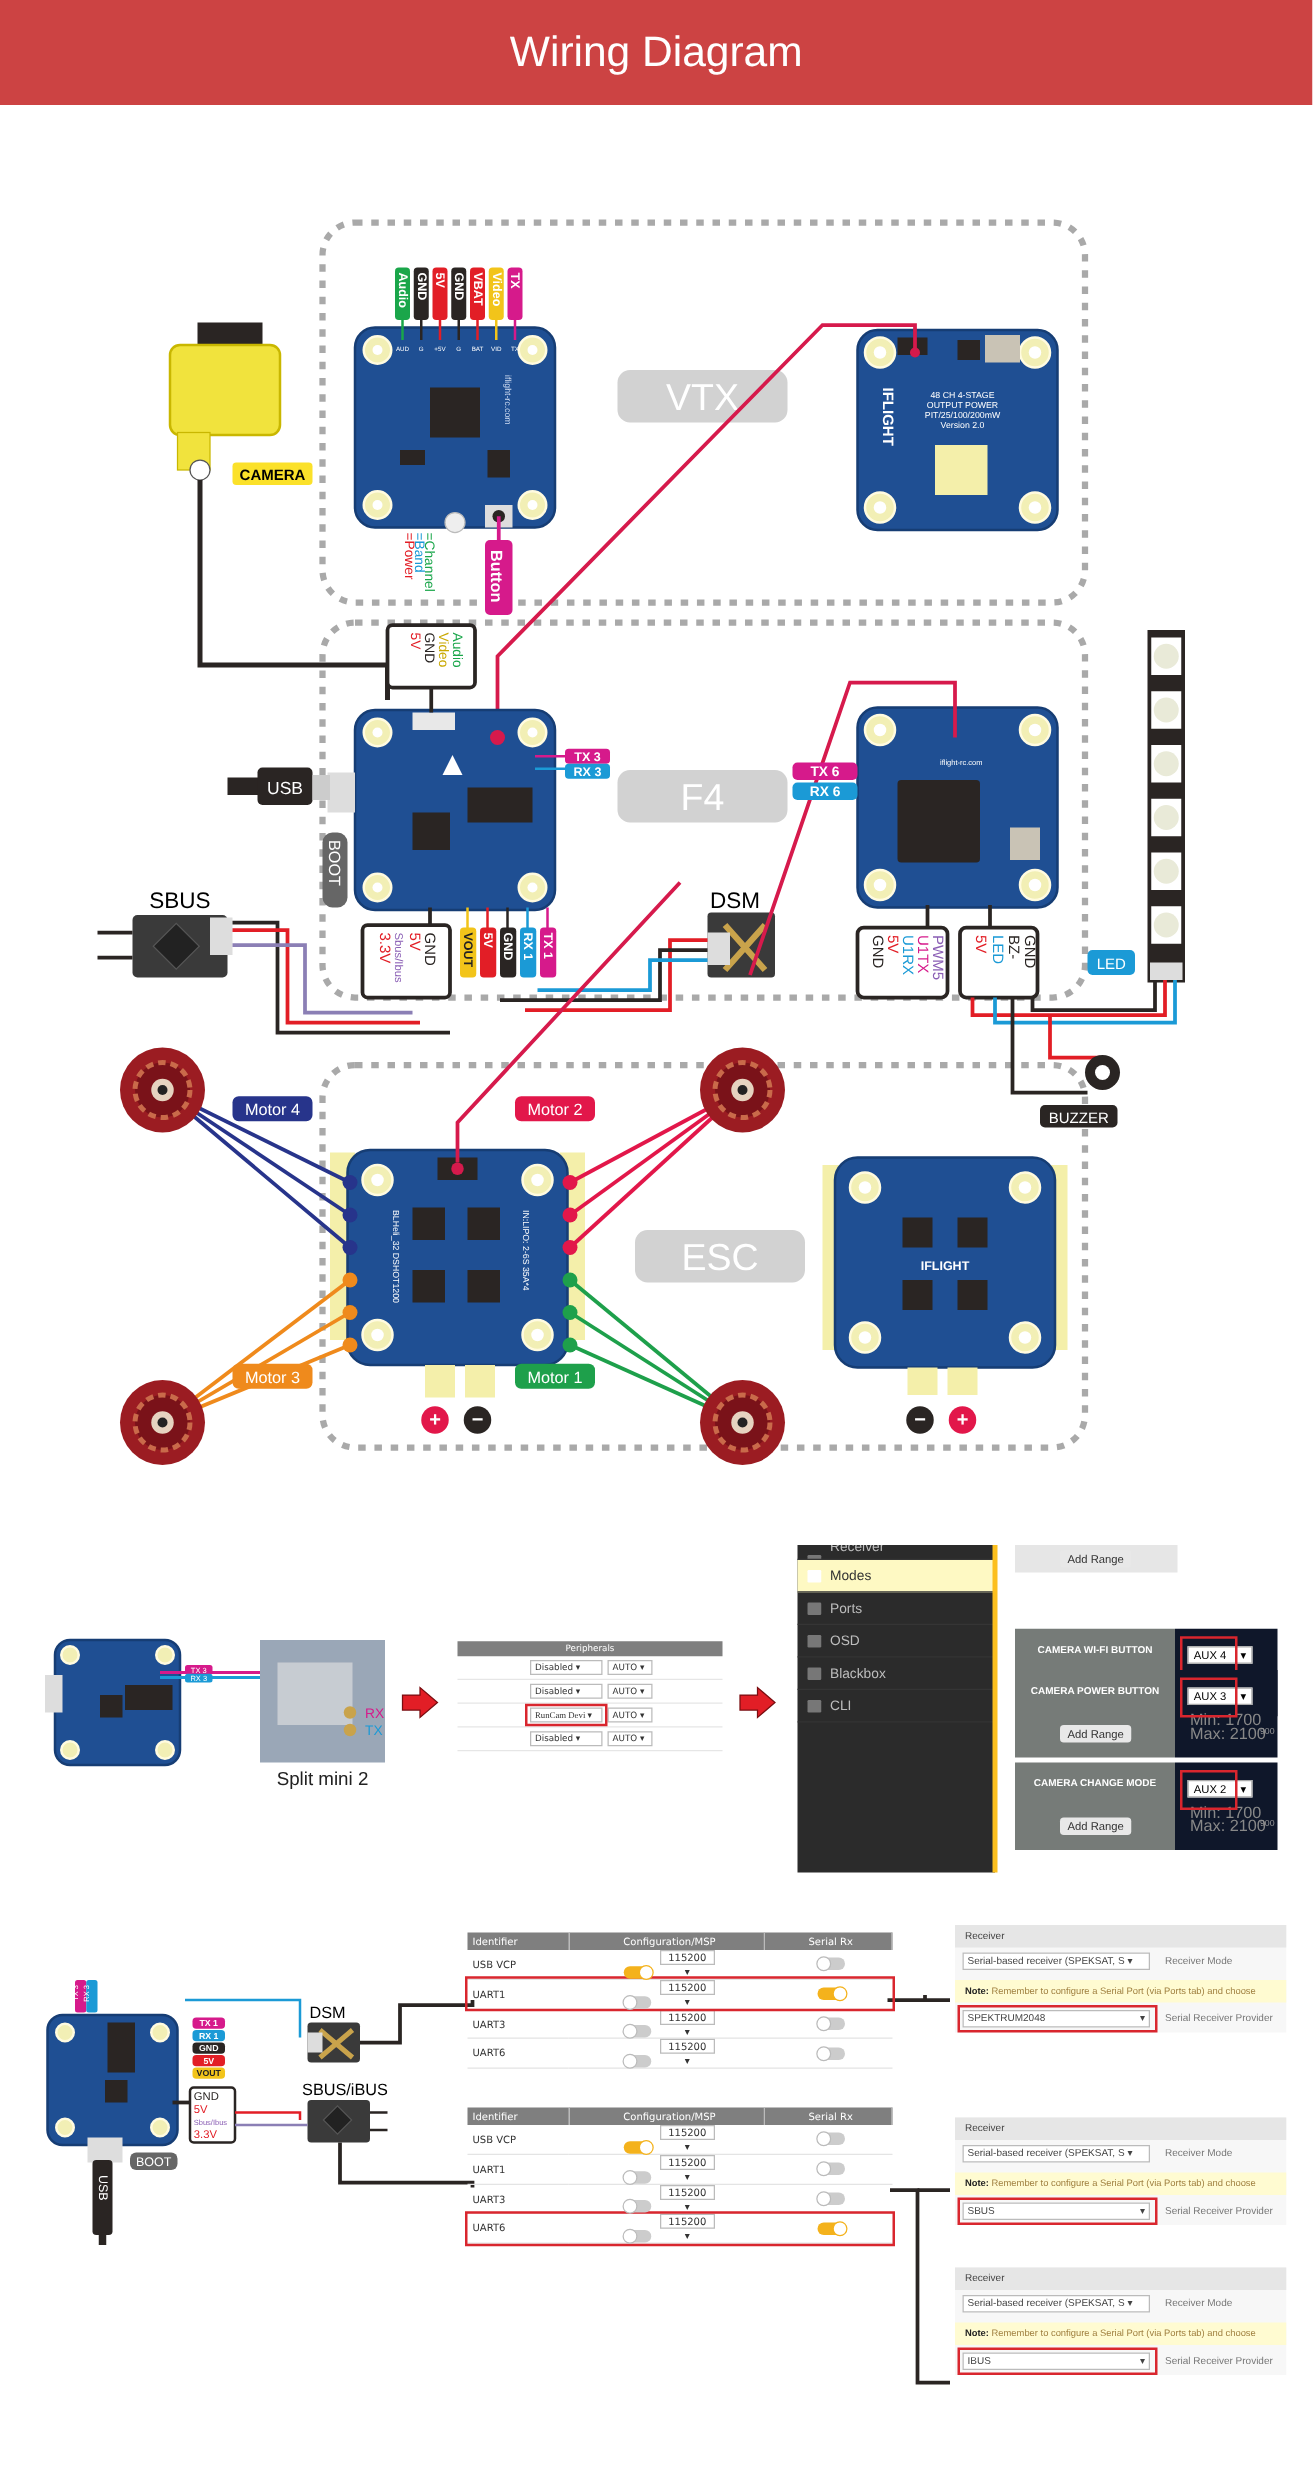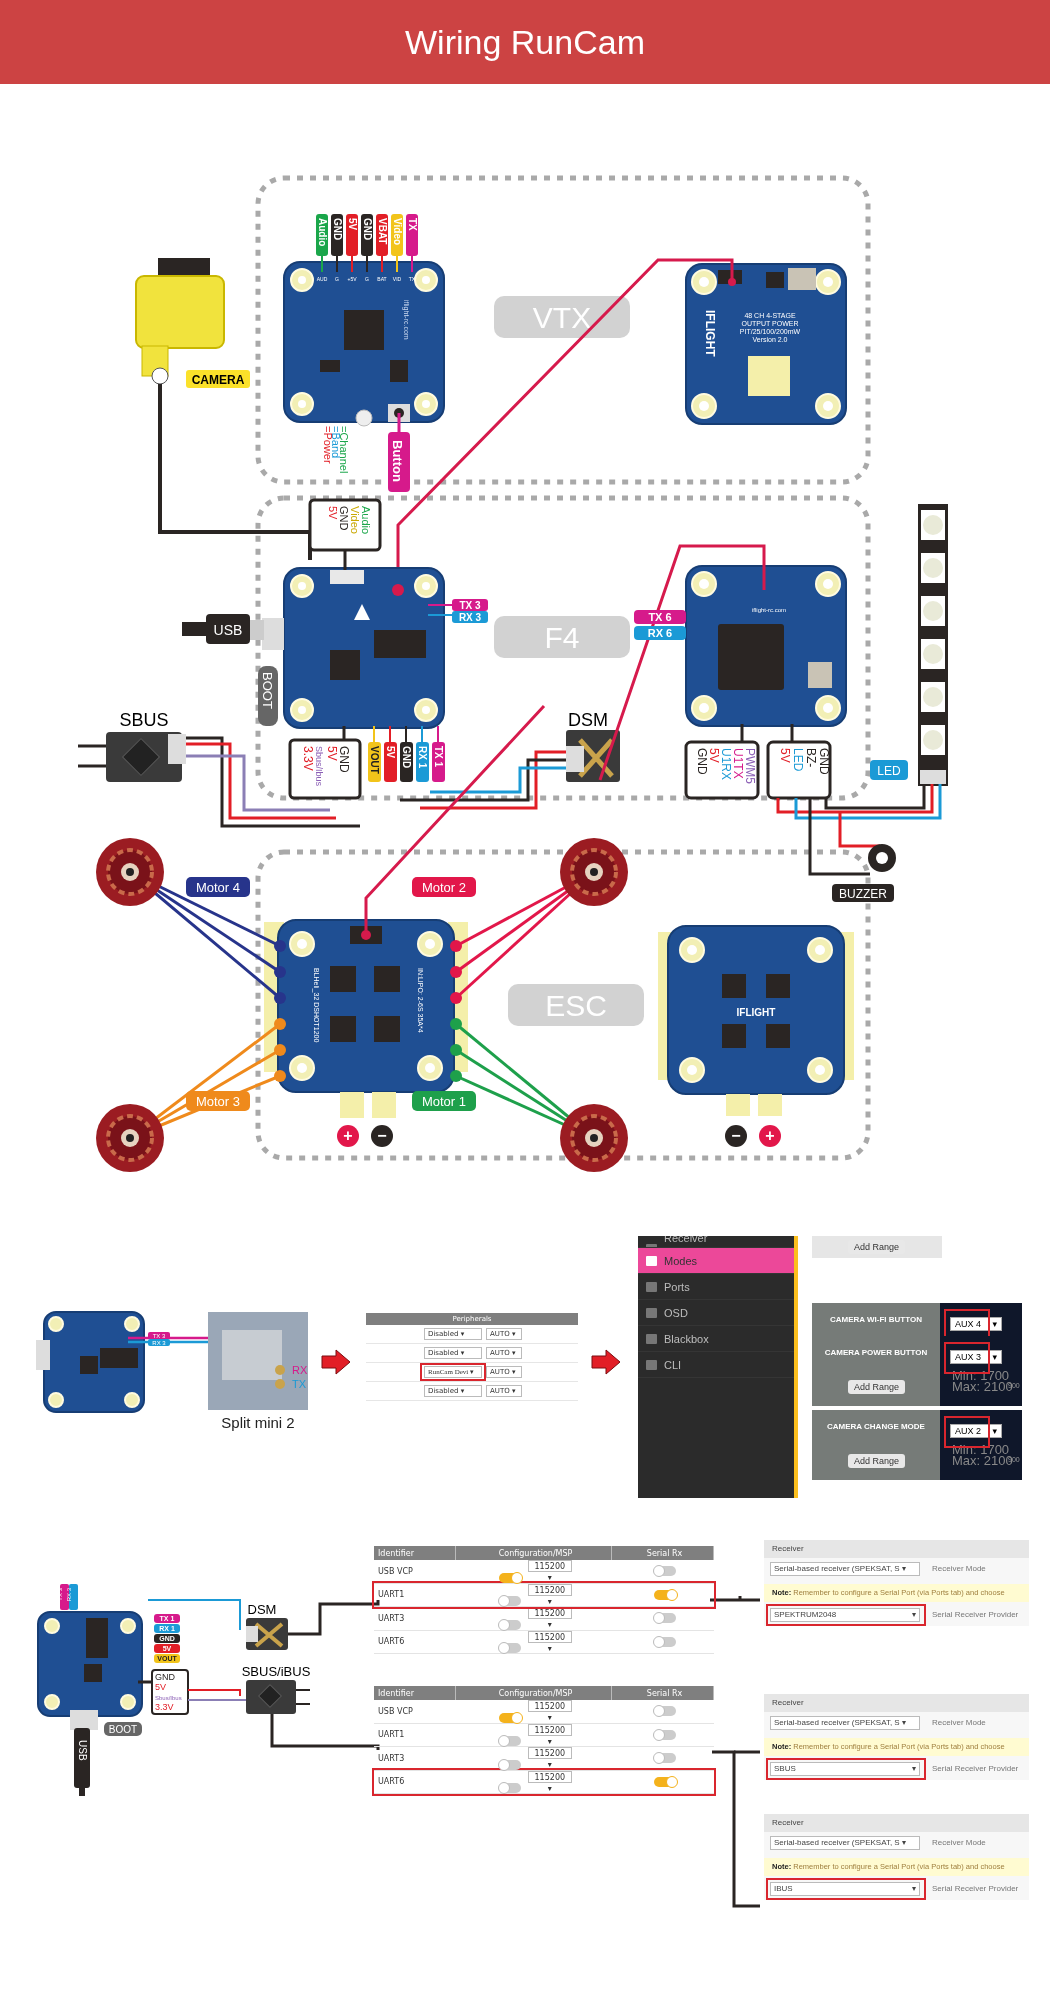--- a/index.html
+++ b/index.html
@@ -19,42 +19,42 @@
   .tbl th { background: #7f7f7f; color: #fff; font-weight: normal; font-size: 8px; height: 14px; text-align: left; padding-left: 4px; border-right: 1px solid #bbb; }
   .tbl td { height: 20px; border-bottom: 1px solid #e4e4e4; font-size: 8px; padding-left: 4px; }
   .sel { display: inline-block; border: 1px solid #bbb; background: #fff; padding: 0 3px; font-size: 8px; height: 12px; line-height: 11px; }
   .toggle { display: inline-block; width: 22px; height: 10px; border-radius: 5px; background: #ccc; position: relative; vertical-align: middle; }
   .toggle::after { content: ""; position: absolute; width: 10px; height: 10px; border-radius: 50%; background: #fff; border: 1px solid #bbb; top: -1px; left: -1px; }
   .toggle.on { background: #f4b21c; }
   .toggle.on::after { left: 12px; border-color: #f4b21c; }
   .redbox { position: absolute; border: 2px solid #d9262e; }
   .side-menu { position: absolute; background: #2b2b2b; color: #bdbdbd; font-size: 11px; }
   .side-item { height: 26px; line-height: 26px; padding-left: 26px; border-bottom: 1px solid #353535; position: relative; }
-  .side-item.active { background: #ec4899; color: #333; }
+  .side-item.active { background: #fef9c3; color: #333; }
   .side-item .ic { position: absolute; left: 8px; top: 8px; width: 11px; height: 10px; background: #777; border-radius: 1px; }
   .side-item.active .ic { background: #fff; }
   .mode-row { position: absolute; left: 0; width: 210px; height: 70px; }
   .mode-name { position: absolute; left: 0; top: 0; width: 128px; height: 70px; background: #767b78; color: #fff; font-size: 8px; font-weight: bold; text-align: center; padding-top: 12px; }
   .addrange { position: absolute; left: 36px; top: 44px; background: #e8e8e8; color: #333; font-size: 9px; border-radius: 3px; padding: 2px 6px; font-weight: normal; }
   .mode-right { position: absolute; left: 128px; top: 0; width: 82px; height: 70px; background: #0f172a; }
   .aux { position: absolute; left: 10px; top: 14px; width: 52px; height: 14px; border: 1px solid #aaa; background: #fff; font-size: 9px; padding-left: 4px; line-height: 12px; }
   .minmax { position: absolute; left: 12px; top: 34px; color: #888; font-size: 13px; line-height: 11px; }
   .recv { position: absolute; width: 265px; background: #f7f7f7; font-size: 8px; color: #444; }
   .recv-head { background: #e6e6e6; height: 18px; line-height: 18px; padding-left: 8px; }
   .recv-row { height: 22px; position: relative; }
   .recv-sel { position: absolute; left: 6px; top: 4px; width: 150px; height: 14px; border: 1px solid #bbb; background: #fff; padding-left: 3px; line-height: 12px; font-size: 8px; white-space: nowrap; overflow: hidden; }
   .recv-lbl { position: absolute; left: 168px; top: 6px; color: #777; font-size: 8px; }
   .recv-note { height: 18px; line-height: 18px; background: #fffbd1; margin: 4px 0 2px 0; padding-left: 8px; font-size: 7.5px; white-space: nowrap; overflow: hidden; color: #a08040; }
   .recv-note b { color: #222; }
 </style>
 </head>
 <body>
 
 <div class="header">
-  <span>Wiring RunCam</span>
+  <span>Wiring Diagram</span>
 </div>
 
 <svg class="diagram" width="1050" height="1906" viewBox="0 84 1050 1906">
 
   <rect class="dash" x="258" y="178" width="610" height="304" rx="26"></rect>
   <rect class="dash" x="258" y="498" width="610" height="300" rx="26"></rect>
   <rect class="dash" x="258" y="852" width="610" height="306" rx="26"></rect>
 
   <g>
     <rect class="sectlabel" x="494" y="296" width="136" height="42" rx="10"></rect>

